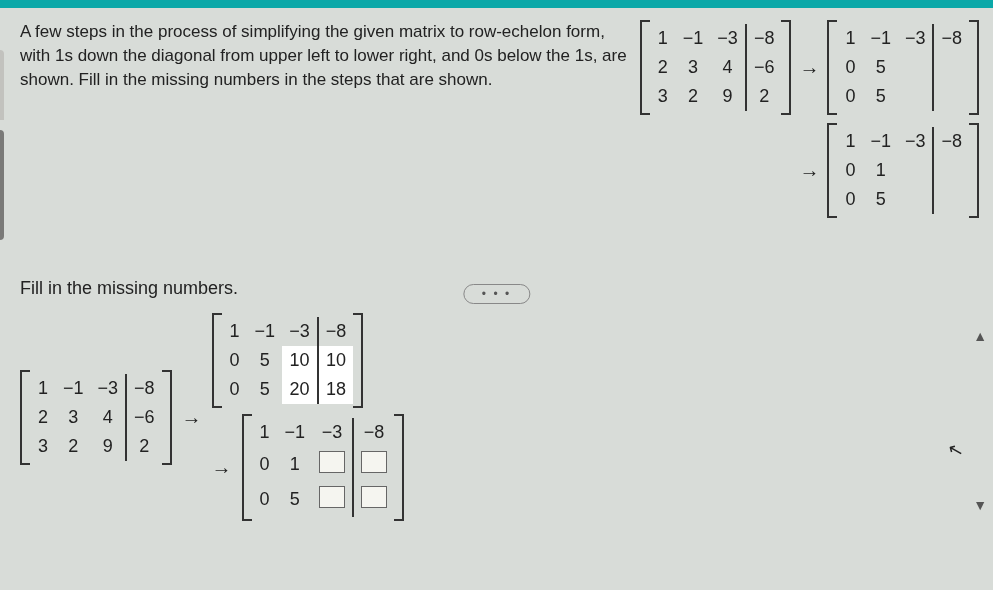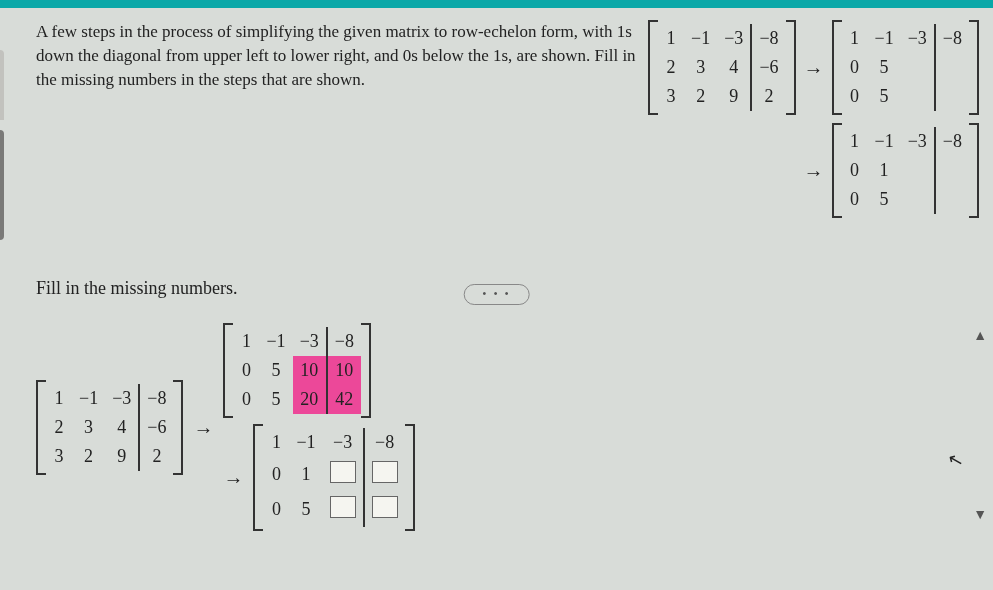--- a/index.html
+++ b/index.html
@@ -10,23 +10,22 @@
     height: 590px;
     overflow: hidden;
     position: relative;
     color: #222;
   }
   .top-bar {
     height: 8px;
     background: #0aa8a8;
   }
   .content {
-    padding: 12px 14px 0 36px;
-    position: relative;
-    font-family: Liberation Serif, serif;
+    padding: 12px 14px 0 20px;
+    position: relative;
   }
   .upper-row {
     display: flex;
     gap: 10px;
   }
   .instr {
     width: 640px;
     font-size: 17px;
     line-height: 1.4;
   }
@@ -71,36 +70,36 @@
     border-radius: 12px;
     padding: 2px 18px;
     font-size: 12px;
     letter-spacing: 2px;
     color: #555;
     background: #d8dcd8;
   }
   .section-title {
     font-size: 18px;
     margin-top: 60px;
-    margin-bottom: 24px;
+    margin-bottom: 14px;
   }
   .lower-row {
     display: flex;
     align-items: center;
     gap: 10px;
     flex-wrap: wrap;
   }
   .lower-row .stack {
     display: flex;
     flex-direction: column;
     gap: 6px;
   }
   .stack-row { display: flex; align-items: center; gap: 10px; }
   .filled {
-    background: #ec4899;
+    background: #ffffff;
   }
   .blank {
     border: 1px solid #666;
     background: #f5f5f0;
     display: inline-block;
     width: 26px;
     height: 22px;
   }
   .scroll-arrow {
     position: absolute;
@@ -276,21 +275,21 @@
             <tr>
                   <td>0</td>
                   <td>5</td>
                   <td class="filled">10</td>
                   <td class="aug filled">10</td>
                 </tr>
             <tr>
                   <td>0</td>
                   <td>5</td>
                   <td class="filled">20</td>
-                  <td class="aug filled">42</td>
+                  <td class="aug filled">18</td>
                 </tr>
           </tbody>
             </table>
         </div>
       </div>
       <div class="stack-row">
         <span class="arrow">→</span>
         <div class="matrix">
           <table>
             <tbody>

